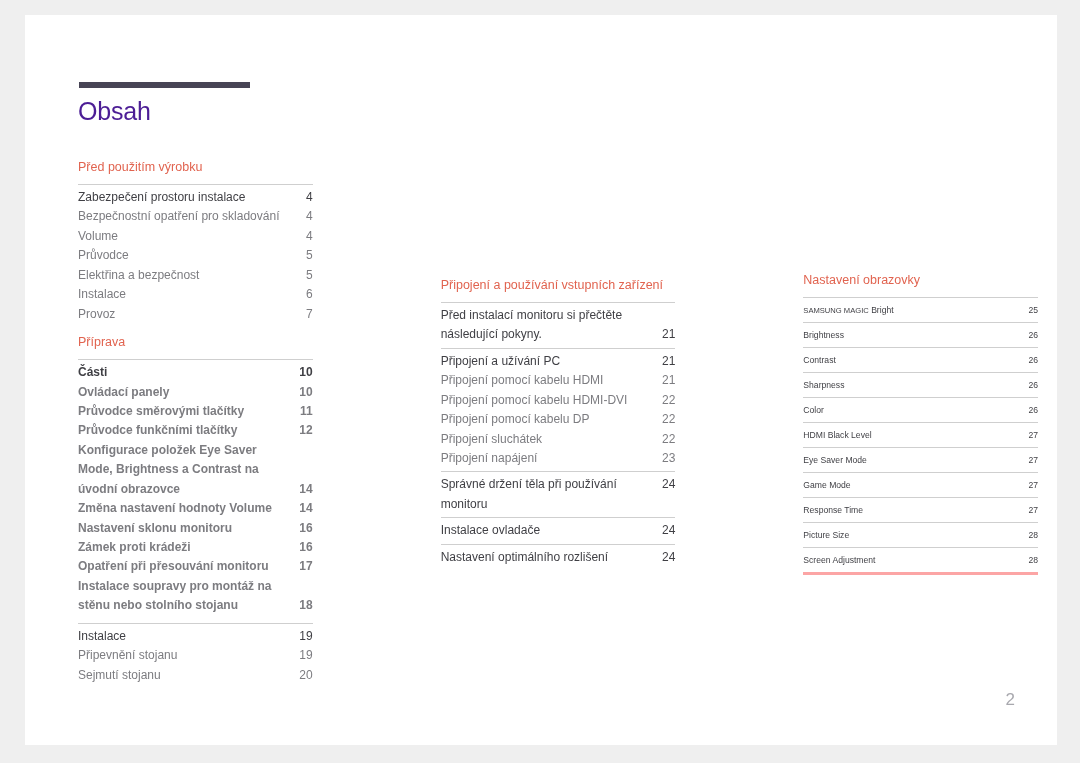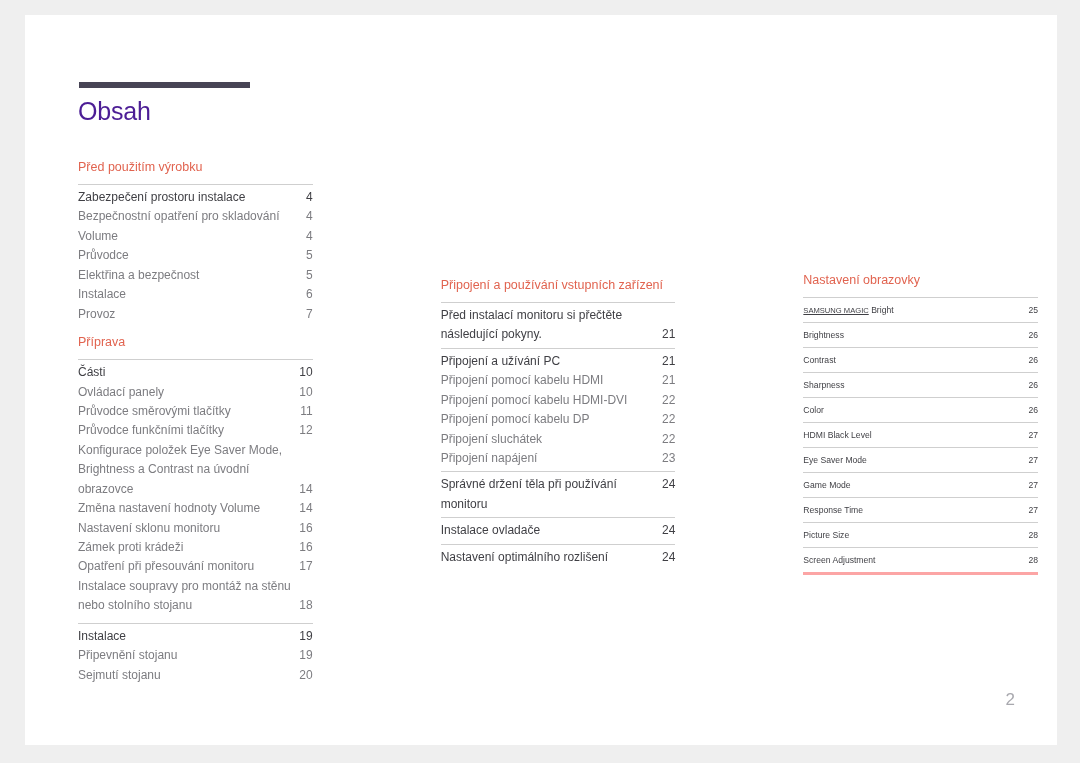--- a/index.html
+++ b/index.html
@@ -62,20 +62,21 @@
     white-space: nowrap;
     line-height: 1.2;
   }
   .group {
     border-top: 1px solid #cfcfcf;
     padding-top: 3px;
     padding-bottom: 3px;
   }
   .group.nospace {
     padding-bottom: 0;
+    font-weight: bold;
   }
   .entry {
     display: flex;
     align-items: baseline;
     justify-content: space-between;
     font-size: 12px;
     color: #7c7c80;
     line-height: 1.62;
     gap: 8px;
   }
@@ -115,21 +116,20 @@
     gap: 8px;
   }
   .rowline:last-child {
     border-bottom: 3px solid #fca5a5;
   }
   .rowline .pg {
     flex: 0 0 auto;
   }
   .smallcaps {
     font-size: 7.6px;
-    text-decoration: underline;
   }
   .folio {
     position: absolute;
     right: 42px;
     bottom: 35px;
     font-size: 17px;
     color: #a8a8ae;
   }
   .sp-top { margin-top: 8px; }
 </style>

